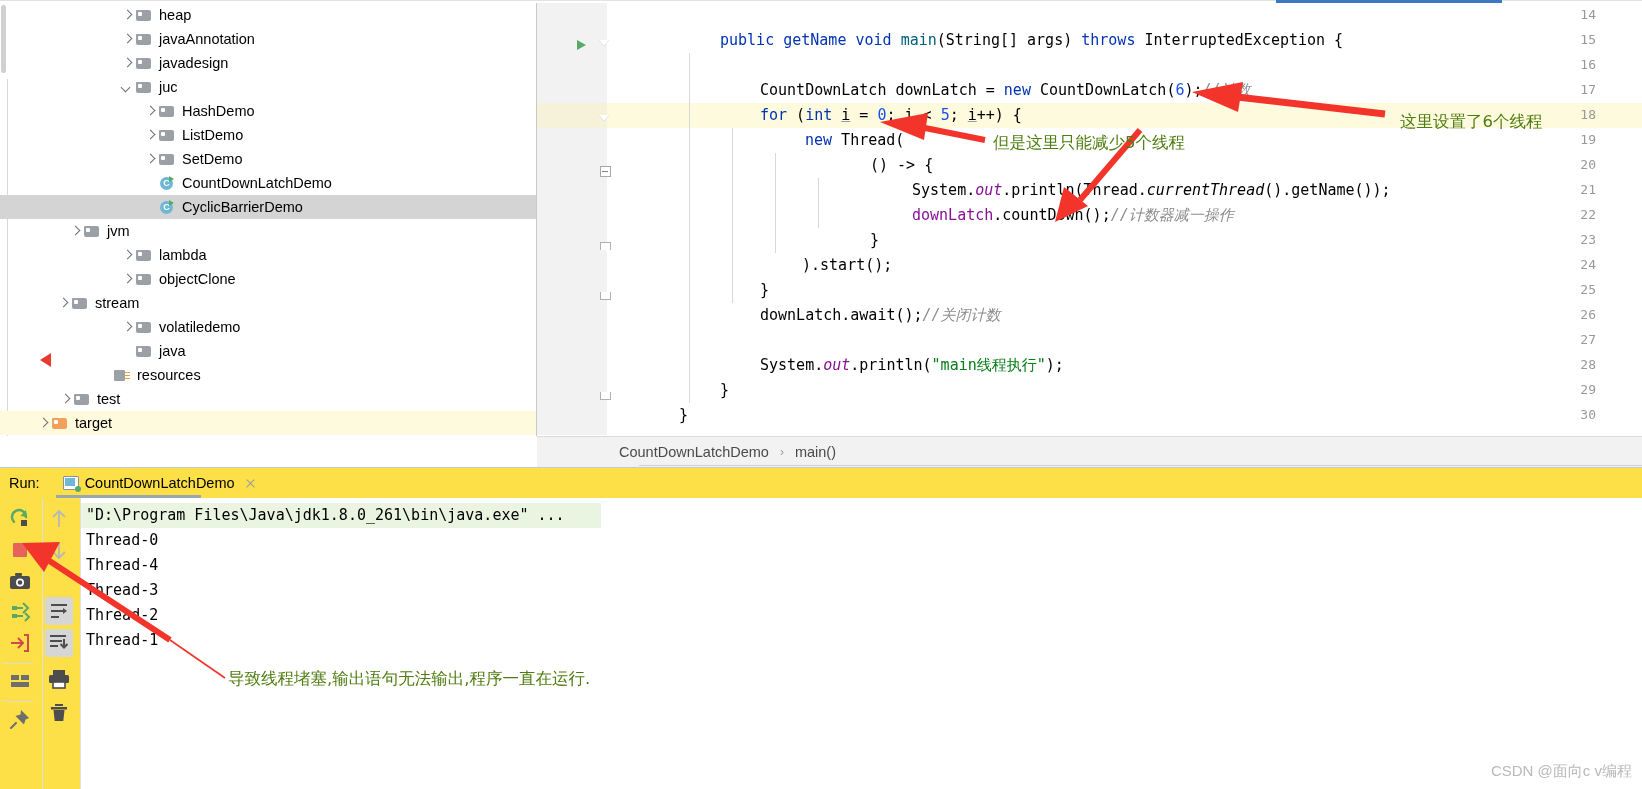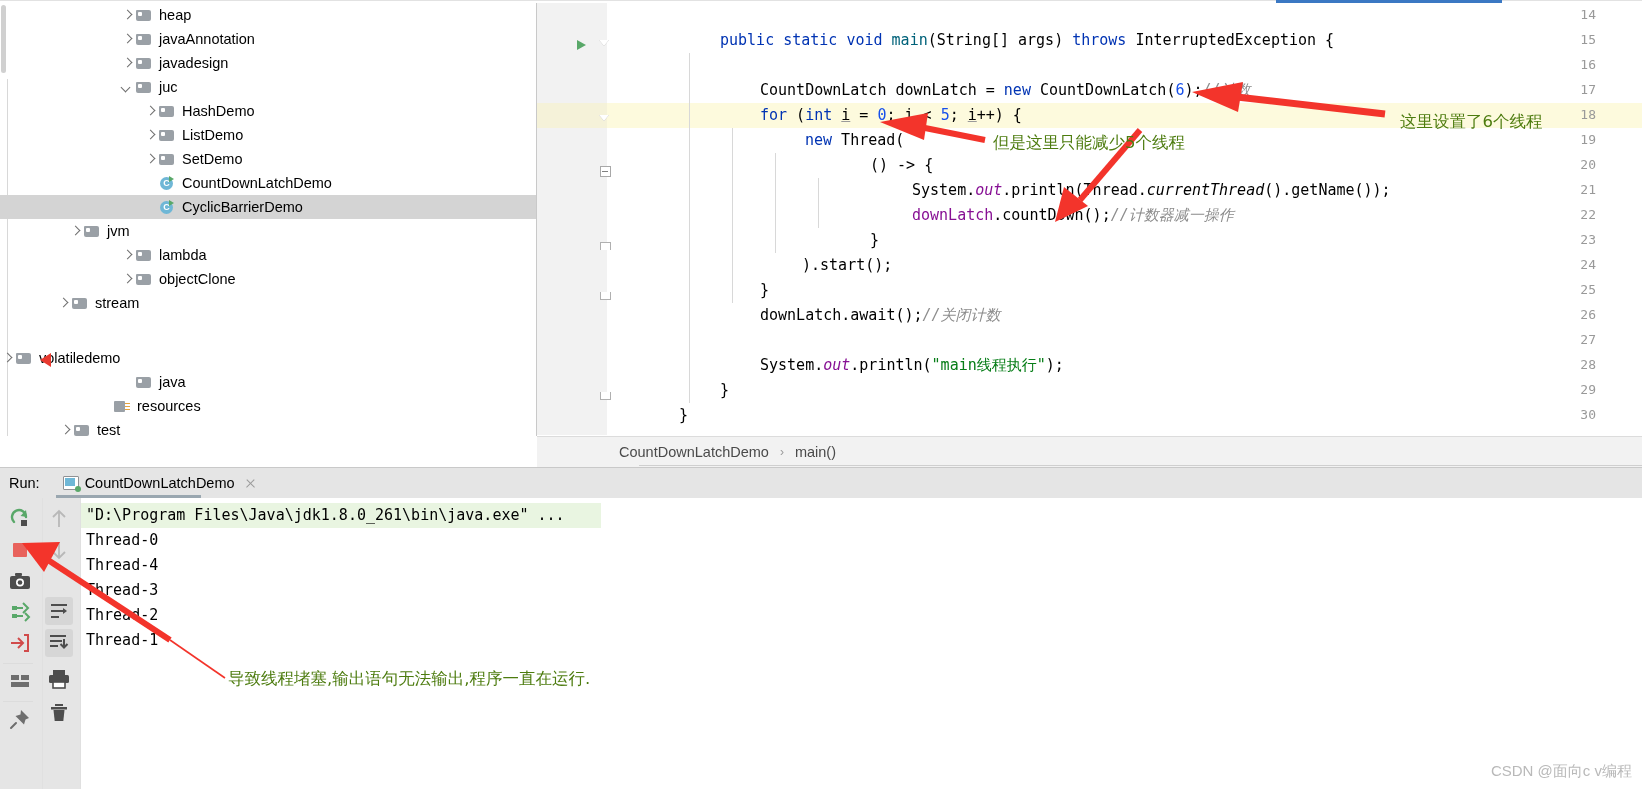--- a/index.html
+++ b/index.html
@@ -164,21 +164,21 @@
   }
   .breadcrumb .seg{padding:0 2px;}
   .breadcrumb .sep{color:#9a9a9a;padding:0 9px;font-size:12px;}
   .bc-underline{position:absolute;left:639px;top:465px;width:1003px;height:1px;background:#cfcfcf;}
 
   
   .bc-left{position:absolute;left:0;top:436px;width:537px;height:30px;background:#ffffff;}
 
   
   .runwin{
-    position:absolute;left:0;top:467px;width:1642px;height:322px;background:#e5e5e5;
+    position:absolute;left:0;top:467px;width:1642px;height:322px;background:#fde047;
     border-top:1px solid #c9c9c9;
   }
   .run-header{
     position:absolute;left:0;top:0;width:1642px;height:30px;
     display:flex;align-items:center;
   }
   .run-label{margin-left:9px;font-size:14.5px;color:#000;}
   .run-tab{
     position:relative;margin-left:22px;height:30px;display:flex;align-items:center;
   }
@@ -317,21 +317,21 @@
         <div class="row" style="padding-left: 120px;">
           <span class="chev r"></span>
           <span class="ico folder"></span>
           <span class="label">objectClone</span>
         </div>
         <div class="row" style="padding-left: 56px;">
           <span class="chev r"></span>
           <span class="ico folder"></span>
           <span class="label">stream</span>
         </div>
-        <div class="row" style=" margin-top: 31px;">
+        <div class="row" style="padding-left: 120px;">
           <span class="chev r"></span>
           <span class="ico folder"></span>
           <span class="label">volatiledemo</span>
         </div>
         <div class="row" style="padding-left: 120px;">
           <span class="chev"></span>
           <span class="ico folder folder-src"></span>
           <span class="label">java</span>
         </div>
         <div class="row" style="padding-left: 98px;">
@@ -405,21 +405,21 @@
       <div class="bracket-bot"></div>
     </div>
 
     <div class="code-area">
 
       <div class="indent" style="left:82px;top:50px;height:350px;"></div>
       <div class="indent" style="left:125px;top:125px;height:175px;"></div>
       <div class="indent" style="left:168px;top:150px;height:100px;"></div>
       <div class="indent" style="left:211px;top:175px;height:50px;"></div>
 
-      <div class="codeline" style="top:25px;left:113px;"><span class="kw">public</span> <span class="kw">static</span> <span class="kw">void</span> <span style="color:#00627a;">main</span>(String[] args) <span class="kw">throws</span> InterruptedException {</div>
+      <div class="codeline" style="top:25px;left:113px;"><span class="kw">public</span> <span class="kw">getName</span> <span class="kw">void</span> <span style="color:#00627a;">main</span>(String[] args) <span class="kw">throws</span> InterruptedException {</div>
 
       <div class="codeline" style="top:75px;left:153px;">CountDownLatch downLatch = <span class="kw">new</span> CountDownLatch(<span class="num">6</span>);<span class="cmt">//计数</span></div>
 
       <div class="codeline" style="top:100px;left:153px;"><span class="kw">for</span> (<span class="kw">int</span> <span class="und">i</span> = <span class="num">0</span>; <span class="und">i</span> &lt; <span class="num">5</span>; <span class="und">i</span>++) {</div>
 
       <div class="codeline" style="top:125px;left:198px;"><span class="kw">new</span> Thread(</div>
 
       <div class="codeline" style="top:150px;left:263px;">() -&gt; {</div>
 
       <div class="codeline" style="top:175px;left:305px;">System.<span class="stat">out</span>.println(Thread.<span class="ital-m">currentThread</span>().getName());</div>

